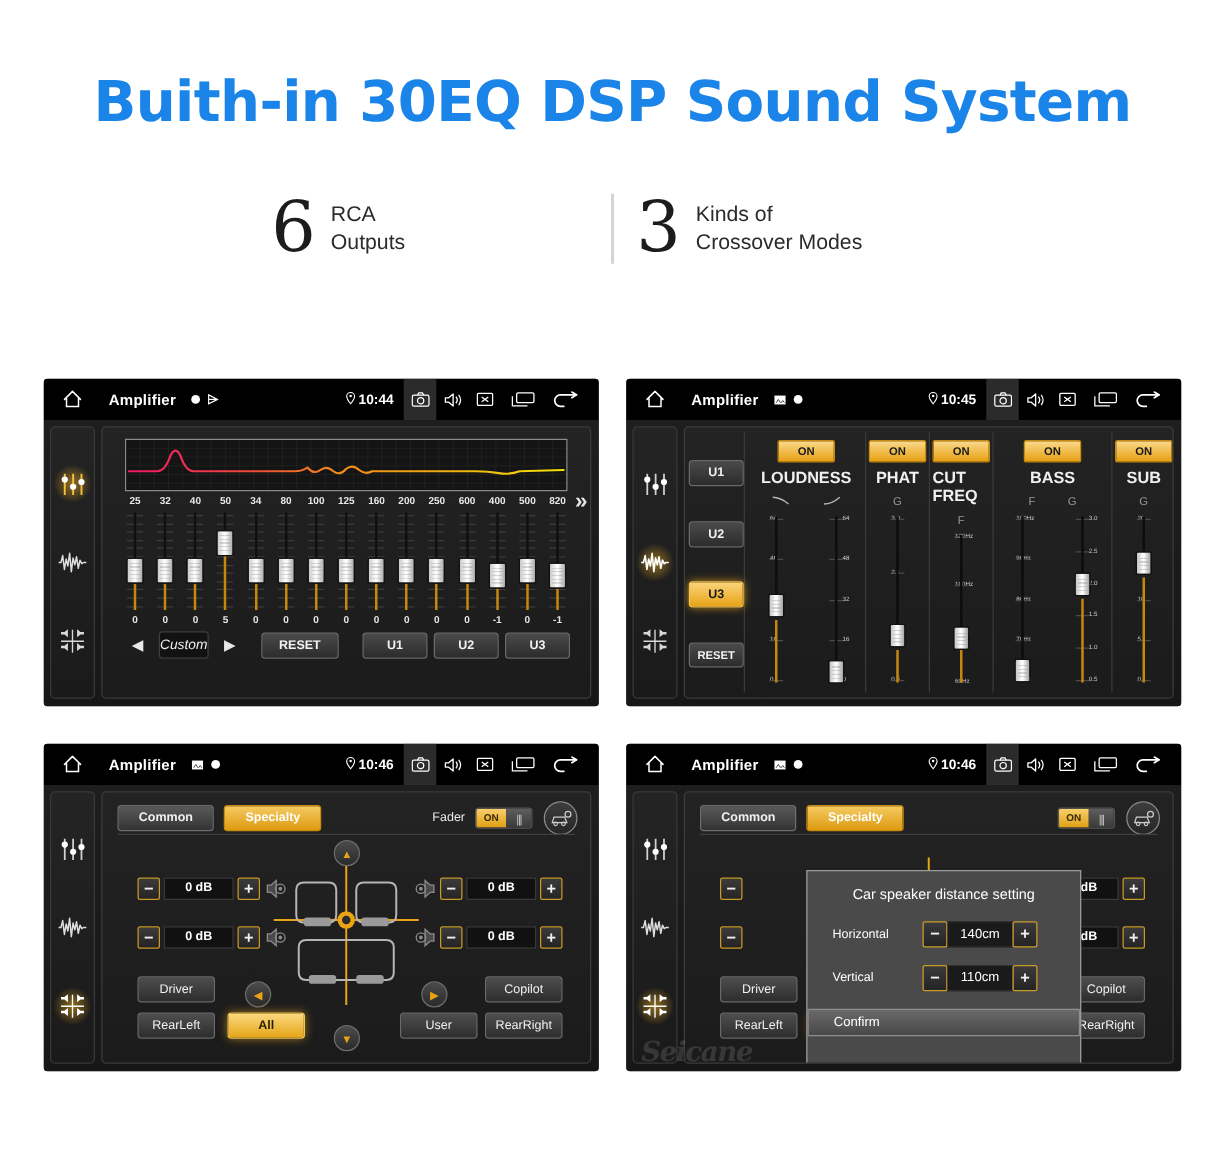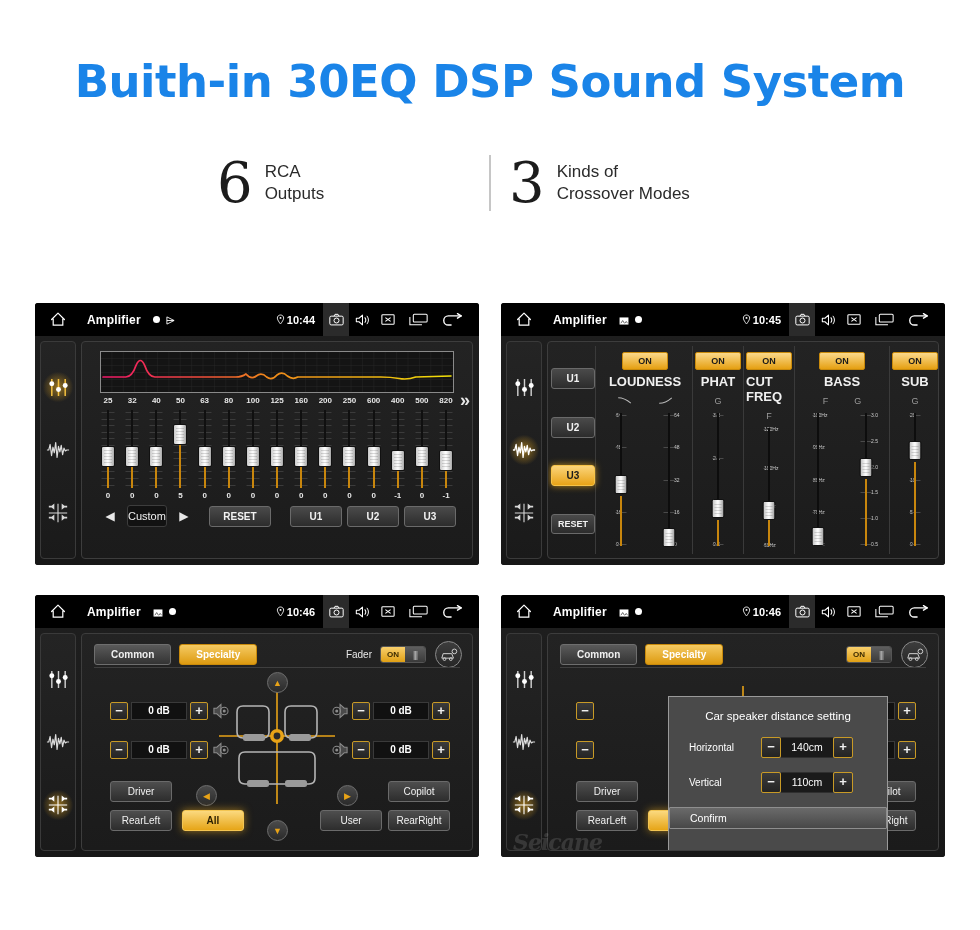--- a/index.html
+++ b/index.html
@@ -191,20 +191,21 @@
     margin: 5px 16px 0 16px;
   }
   .arrow-btn {
     color: #e8e8e8; font-size: 12px; width: 24px; text-align:center;
   }
   .preset-box {
     flex: 1; max-width: 104px;
     background: #121212; border: 1px solid #3d3d3d; border-radius: 3px;
     color: #f0f0f0; font-size: 11px; 
     padding: 4px 0;
+    font-style: italic;
   }
   .btn-d {
     background: linear-gradient(#4a4a4a, #2c2c2c);
     border: 1px solid #6a6a6a; border-radius: 3px;
     color: #f2f2f2; font-size: 10px; font-weight: bold;
     padding: 4px 0; text-align: center;
   }
   .bw-reset { width: 62px; margin-left: 8px; }
   .bw-u { width: 52px; }
   .eq-bottom .spacer { flex: 1; }
@@ -350,21 +351,21 @@
     position: absolute; width: 21px; height: 21px; border-radius: 50%;
     background: linear-gradient(#4b4b4b,#2a2a2a); border: 1px solid #6e6e6e;
     display:flex; align-items:center; justify-content:center;
     color:#e8a317; font-size: 9px;
   }
   .car-svg { position: absolute; left: 50%; transform: translateX(-50%); top: 12px; }
 
   
   .dlg {
     position: absolute;
-    left: 120px; top: 62px;
+    left: 97px; top: 62px;
     width: 220px; height: 157px;
     background: #4a4a4a;
     border: 1px solid #9a9a9a;
     z-index: 20;
     padding-top: 13px;
   }
   .dlg-title {
     text-align: center; color: #fff; font-size: 11.5px;
     margin-bottom: 15px;
   }
@@ -526,21 +527,21 @@
               <rect x="0" y="0" width="340" height="40" fill="url(#grid1)"></rect>
               <path d="M2 25 L24 25 Q30 25 34 13 Q38 4 42 13 Q46 25 52 25 L130 25 Q136 25 140 22 Q145 28 150 24 Q155 20 160 25 Q165 29 170 23 Q175 19 180 24 Q185 28 190 25 L270 25 Q280 25 288 26.5 Q296 28 304 25 L338 24" stroke="url(#curveg)" stroke-width="1.7" fill="none" stroke-linejoin="round" stroke-linecap="round"></path>
             </svg>
           </div>
 
           <div class="eq-freqrow">
             <div>25</div>
             <div>32</div>
             <div>40</div>
             <div>50</div>
-            <div>63</div>
+            <div>34</div>
             <div>80</div>
             <div>100</div>
             <div>125</div>
             <div>160</div>
             <div>200</div>
             <div>250</div>
             <div>600</div>
             <div>400</div>
             <div>500</div>
             <div>820</div>

